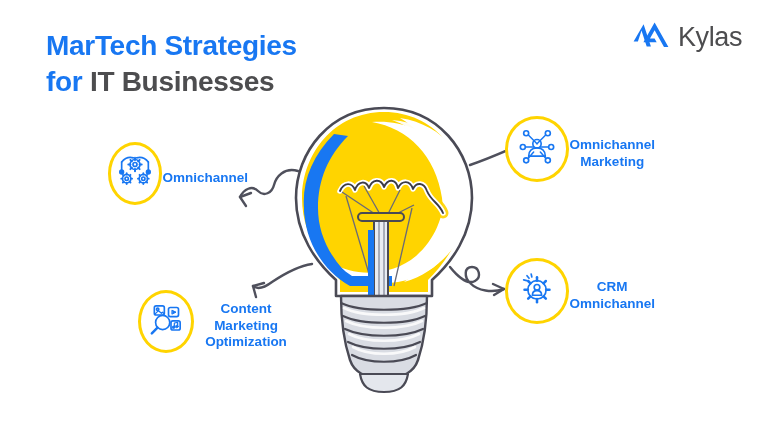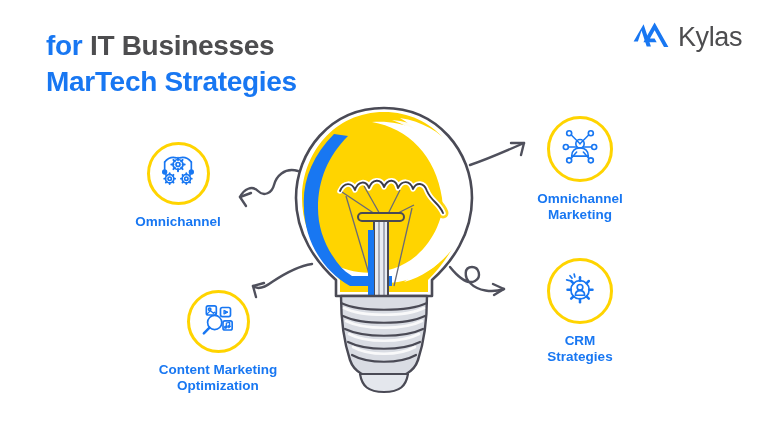--- a/index.html
+++ b/index.html
@@ -48,21 +48,21 @@
     letter-spacing: -0.3px;
     white-space: nowrap;
   }
   .t-blue { color: #1877f2; }
   .t-gray { color: #4d4d4f; }
 
   
   .node {
     position: absolute;
     display: flex;
-    flex-direction: column;
+    flex-direction: row;
     align-items: center;
   }
   .node-ring {
     border-radius: 50%;
     border-style: solid;
     border-color: #ffd400;
     background: #ffffff;
     display: flex;
     align-items: center;
     justify-content: center;
@@ -100,25 +100,25 @@
     pointer-events: none;
   }
 </style>
 </head>
 <body>
 
 <div id="canvas">
 
   <div id="headline">
     <div class="line">
+      <span class="t-blue">MarTech Strategies</span>
+    </div>
+    <div class="line">
       <span class="t-blue">for</span>
       <span class="t-gray">IT Businesses</span>
-    </div>
-    <div class="line">
-      <span class="t-blue">MarTech Strategies</span>
     </div>
   </div>
 
   <div id="brand">
     <span>
       <svg width="36" height="30" viewBox="0 0 36 30">
         <path d="M10.6 4.2 L17.9 26.4 L13.7 26.4 L8.5 10.6 L4.9 21.4 L0.6 21.4 Z" fill="#1877f2"></path>
         <path d="M21.6 2.4 L35.4 26.9 L31.0 26.9 L21.6 10.2 L17.0 18.6 L21.6 18.6
                  L23.7 22.3 L10.4 22.3 Z" fill="#1877f2"></path>
       </svg>
@@ -414,21 +414,21 @@
 
           <g stroke-width="2">
             <line x1="12" y1="8" x2="14.5" y2="11"></line>
             <line x1="17" y1="6" x2="17.8" y2="9.6"></line>
             <line x1="8" y1="13" x2="11.6" y2="14"></line>
           </g>
         </svg>
       </span>
     </div>
     <div class="node-label">CRM
-Strategies</div>
+Omnichannel</div>
   </div>
 
   <div class="node" id="node-content">
     <div class="node-ring">
       <span>
         <svg width="40" height="40" viewBox="0 0 48 48" fill="none" stroke="#1877f2" stroke-width="2" stroke-linecap="round" stroke-linejoin="round">
 
           <circle cx="20" cy="27" r="8.5"></circle>
           <line x1="13.8" y1="33.2" x2="7" y2="40" stroke-width="3"></line>
 

